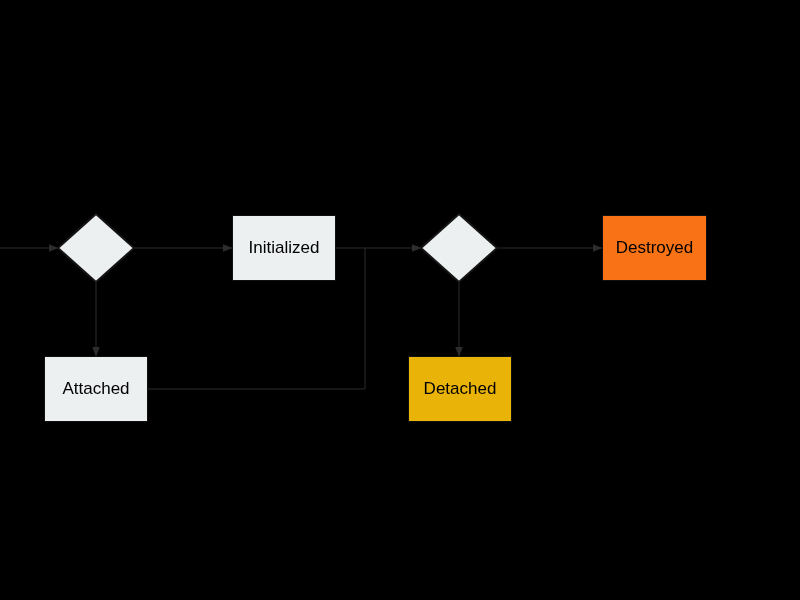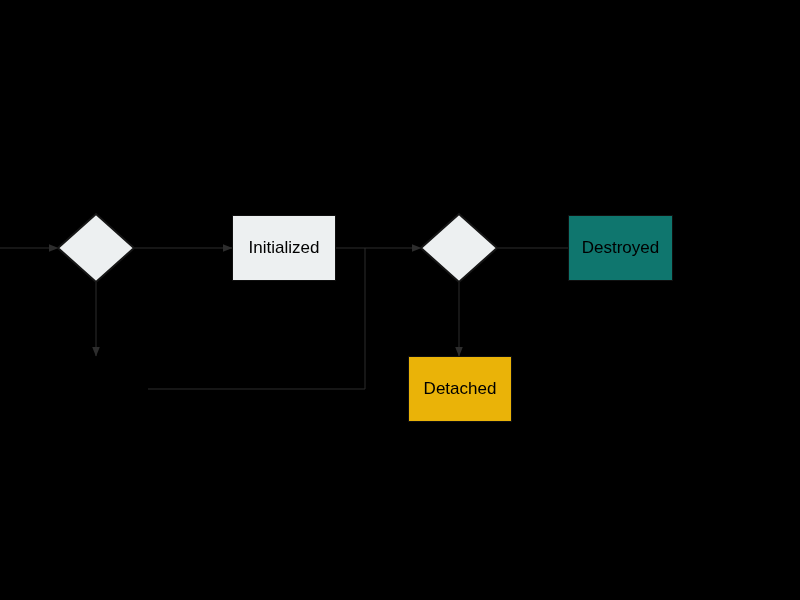--- a/index.html
+++ b/index.html
@@ -66,22 +66,25 @@
     <g fill="#edf0f1">
       <polygon class="decision" points="58,248 96,214 134,248 96,282"></polygon>
       <polygon class="decision" points="421,248 459,214 497,248 459,282"></polygon>
     </g>
   </svg>
 
   <div class="node" style="left: 232px; top: 215px; width: 104px; height: 66px; background-color: rgb(237, 240, 241);">
     <span class="node-label" style="color: rgb(0, 0, 0);">Initialized</span>
   </div>
 
+  <div class="node" style="left: 44px; top: 356px; width: 104px; height: 66px; background-color: rgb(237, 240, 241);">
+    <span class="node-label" style="color: rgb(0, 0, 0);">Attached</span>
+  </div>
 
   <div class="node" style="left: 408px; top: 356px; width: 104px; height: 66px; background-color: #eab308;">
     <span class="node-label" style="color: rgb(0, 0, 0);">Detached</span>
   </div>
 
-  <div class="node" style="left: 568px; top: 215px; width: 105px; height: 66px; background-color: #0f766e;">
+  <div class="node" style="left: 602px; top: 215px; width: 105px; height: 66px; background-color: #f97316;">
     <span class="node-label" style="color: rgb(0, 0, 0);">Destroyed</span>
   </div>
 
 </div>
 
 </body></html>

